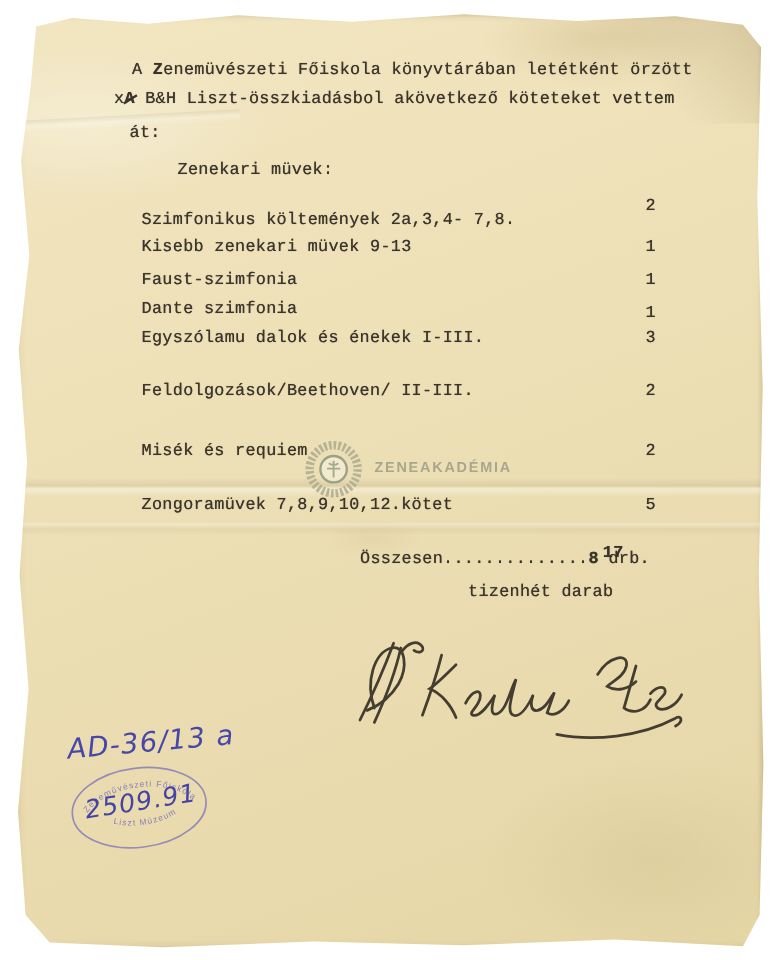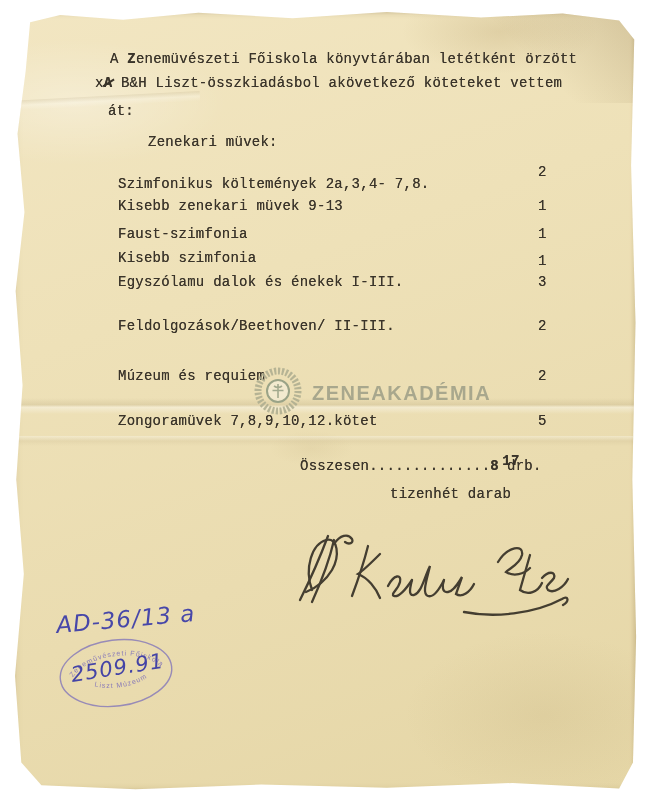--- a/index.html
+++ b/index.html
@@ -57,21 +57,21 @@
     background:#3a342a;transform:rotate(-32deg);
   }
   .qty{left:528px;}
   .overstrike{position:relative;display:inline-block;font-weight:bold;}
   .overstrike .new{position:absolute;left:12px;top:-5px;font-weight:bold;}
   .unit{margin-left:8px;display:inline-block;}
   
   .watermark{position:absolute;left:240px;top:358px;width:180px;height:50px;pointer-events:none;}
   .wm-text{
     position:absolute;left:62px;top:16px;
-    font-family:"Liberation Sans",sans-serif;font-weight:bold;font-size:20px;
+    font-family:"Liberation Sans",sans-serif;font-weight:bold;font-size:12px;
     letter-spacing:1.5px;color:#a5a58b;opacity:.95;
   }
   
   .signature{position:absolute;left:272px;top:520px;width:295px;height:95px;}
   
   .callnum{
     position:absolute;left:46px;top:598px;
     font-family:"DejaVu Sans",sans-serif;font-style:italic;font-size:23px;
     color:#4747a9;transform:rotate(-5deg);letter-spacing:1px;
   }
@@ -106,33 +106,33 @@
   </div>
   <div>
     <div class="tw" style="left:108px;top:189px;">Kisebb zenekari müvek 9-13</div>
     <div class="tw qty" style="top:189px;">1</div>
   </div>
   <div>
     <div class="tw" style="left:108px;top:217px;">Faust-szimfonia</div>
     <div class="tw qty" style="top:217px;">1</div>
   </div>
   <div>
-    <div class="tw" style="left:108px;top:241px;">Kisebb szimfonia</div>
+    <div class="tw" style="left:108px;top:241px;">Dante szimfonia</div>
     <div class="tw qty" style="top:244px;">1</div>
   </div>
   <div>
     <div class="tw" style="left:108px;top:265px;">Egyszólamu dalok és énekek I-III.</div>
     <div class="tw qty" style="top:265px;">3</div>
   </div>
   <div>
     <div class="tw" style="left:108px;top:309px;">Feldolgozások/Beethoven/ II-III.</div>
     <div class="tw qty" style="top:309px;">2</div>
   </div>
   <div>
-    <div class="tw" style="left:108px;top:359px;">Múzeum és requiem</div>
+    <div class="tw" style="left:108px;top:359px;">Misék és requiem</div>
     <div class="tw qty" style="top:359px;">2</div>
   </div>
   <div>
     <div class="tw" style="left:108px;top:404px;">Zongoramüvek 7,8,9,10,12.kötet</div>
     <div class="tw qty" style="top:404px;">5</div>
   </div>
 
   <div class="watermark">
     <svg width="56" height="50" viewBox="0 0 50 50">
       <circle cx="25" cy="25" r="20" fill="none" stroke="#abab8e" stroke-width="7" stroke-dasharray="2.2 1.7" opacity="0.85"></circle>

